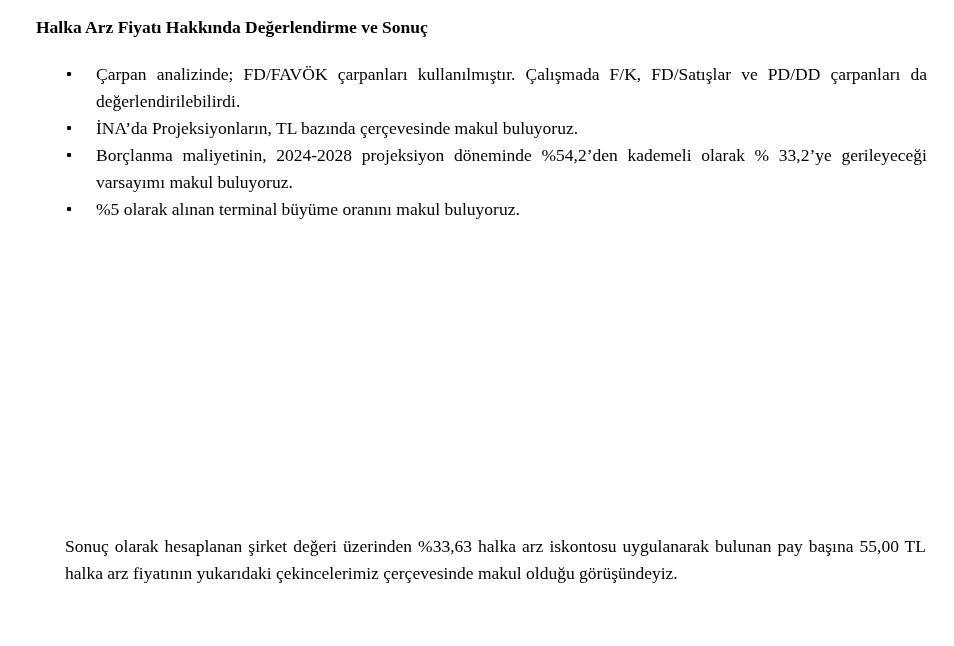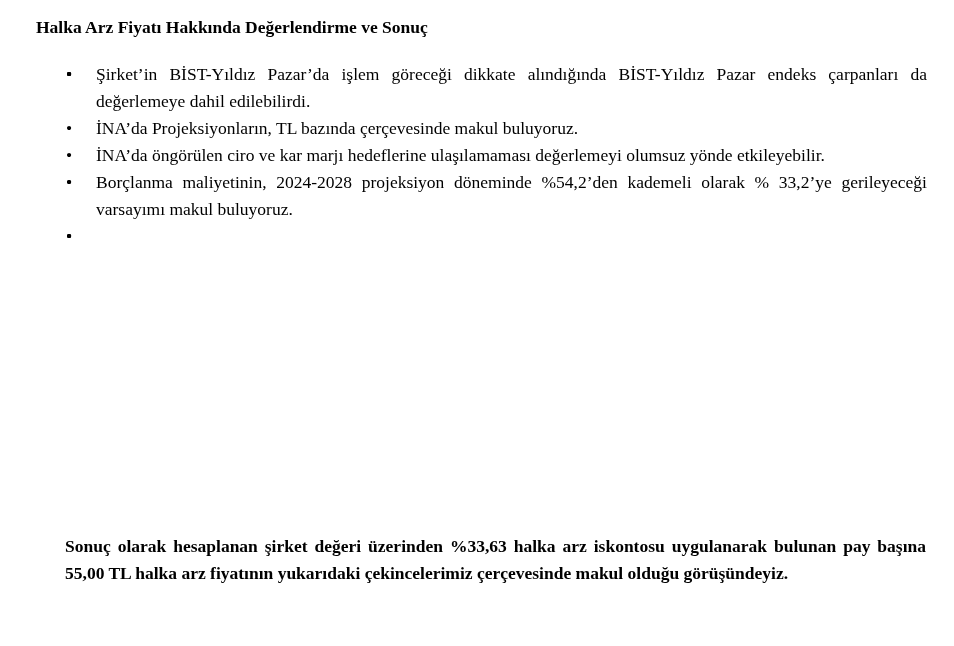--- a/index.html
+++ b/index.html
@@ -58,21 +58,21 @@
     }
     .bullet-item .txt {
       display: block;
     }
     .conclusion {
       position: absolute;
       left: 65px;
       top: 533px;
       width: 861px;
       font-size: 17.5px;
-      font-weight: bold;
+      font-weight: normal;
       line-height: 27px;
       text-align: justify;
       margin: 0;
     }
   </style>
 </head>
 <body>
 
 <div class="page">
 
@@ -80,46 +80,46 @@
 
   <ul class="bullets">
     <li class="bullet-item">
       <span class="dot">•</span>
     </li>
     <li class="bullet-item">
       <span class="dot">•</span>
     </li>
     <li class="bullet-item">
       <span class="dot">•</span>
+      <span class="txt">Çarpan analizinde; FD/FAVÖK çarpanları kullanılmıştır. Çalışmada F/K, FD/Satışlar ve PD/DD çarpanları da değerlendirilebilirdi.</span>
     </li>
     <li class="bullet-item">
       <span class="dot">•</span>
-      <span class="txt">Şirket’in BİST-Yıldız Pazar’da işlem göreceği dikkate alındığında BİST-Yıldız Pazar endeks çarpanları da değerlemeye dahil edilebilirdi.</span>
     </li>
     <li class="bullet-item">
       <span class="dot">•</span>
       <span class="txt">İNA’da Projeksiyonların, TL bazında çerçevesinde makul buluyoruz.</span>
     </li>
     <li class="bullet-item">
       <span class="dot">•</span>
-      <span class="txt">İNA’da öngörülen ciro ve kar marjı hedeflerine ulaşılamaması değerlemeyi olumsuz yönde etkileyebilir.</span>
     </li>
     <li class="bullet-item">
       <span class="dot">•</span>
     </li>
     <li class="bullet-item">
       <span class="dot">•</span>
       <span class="txt">Borçlanma maliyetinin, 2024-2028 projeksiyon döneminde %54,2’den kademeli olarak % 33,2’ye gerileyeceği varsayımı makul buluyoruz.</span>
     </li>
     <li class="bullet-item">
       <span class="dot">•</span>
     </li>
     <li class="bullet-item">
       <span class="dot">•</span>
     </li>
     <li class="bullet-item">
       <span class="dot">•</span>
+      <span class="txt">%5 olarak alınan terminal büyüme oranını makul buluyoruz.</span>
     </li>
   </ul>
 
   <p class="conclusion">Sonuç olarak hesaplanan şirket değeri üzerinden %33,63 halka arz iskontosu uygulanarak bulunan pay başına 55,00 TL halka arz fiyatının yukarıdaki çekincelerimiz çerçevesinde makul olduğu görüşündeyiz.</p>
 
 </div>
 
 </body></html>

